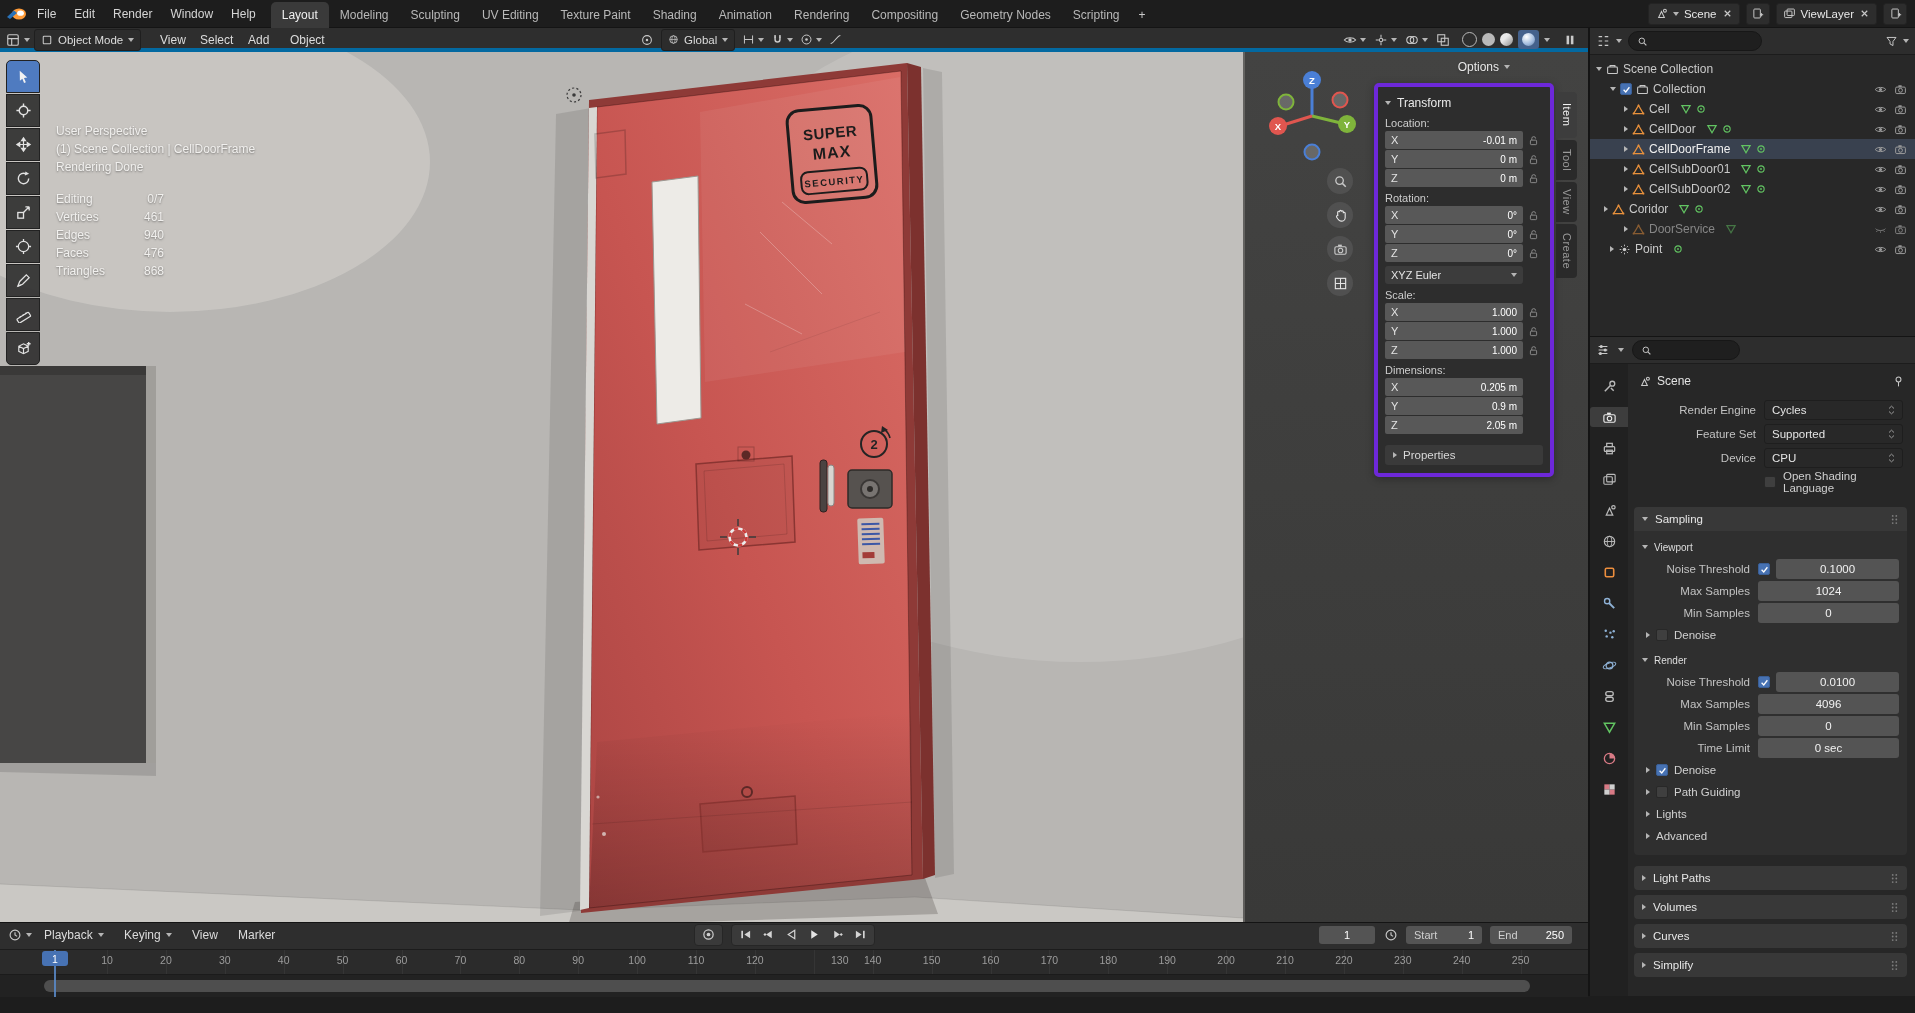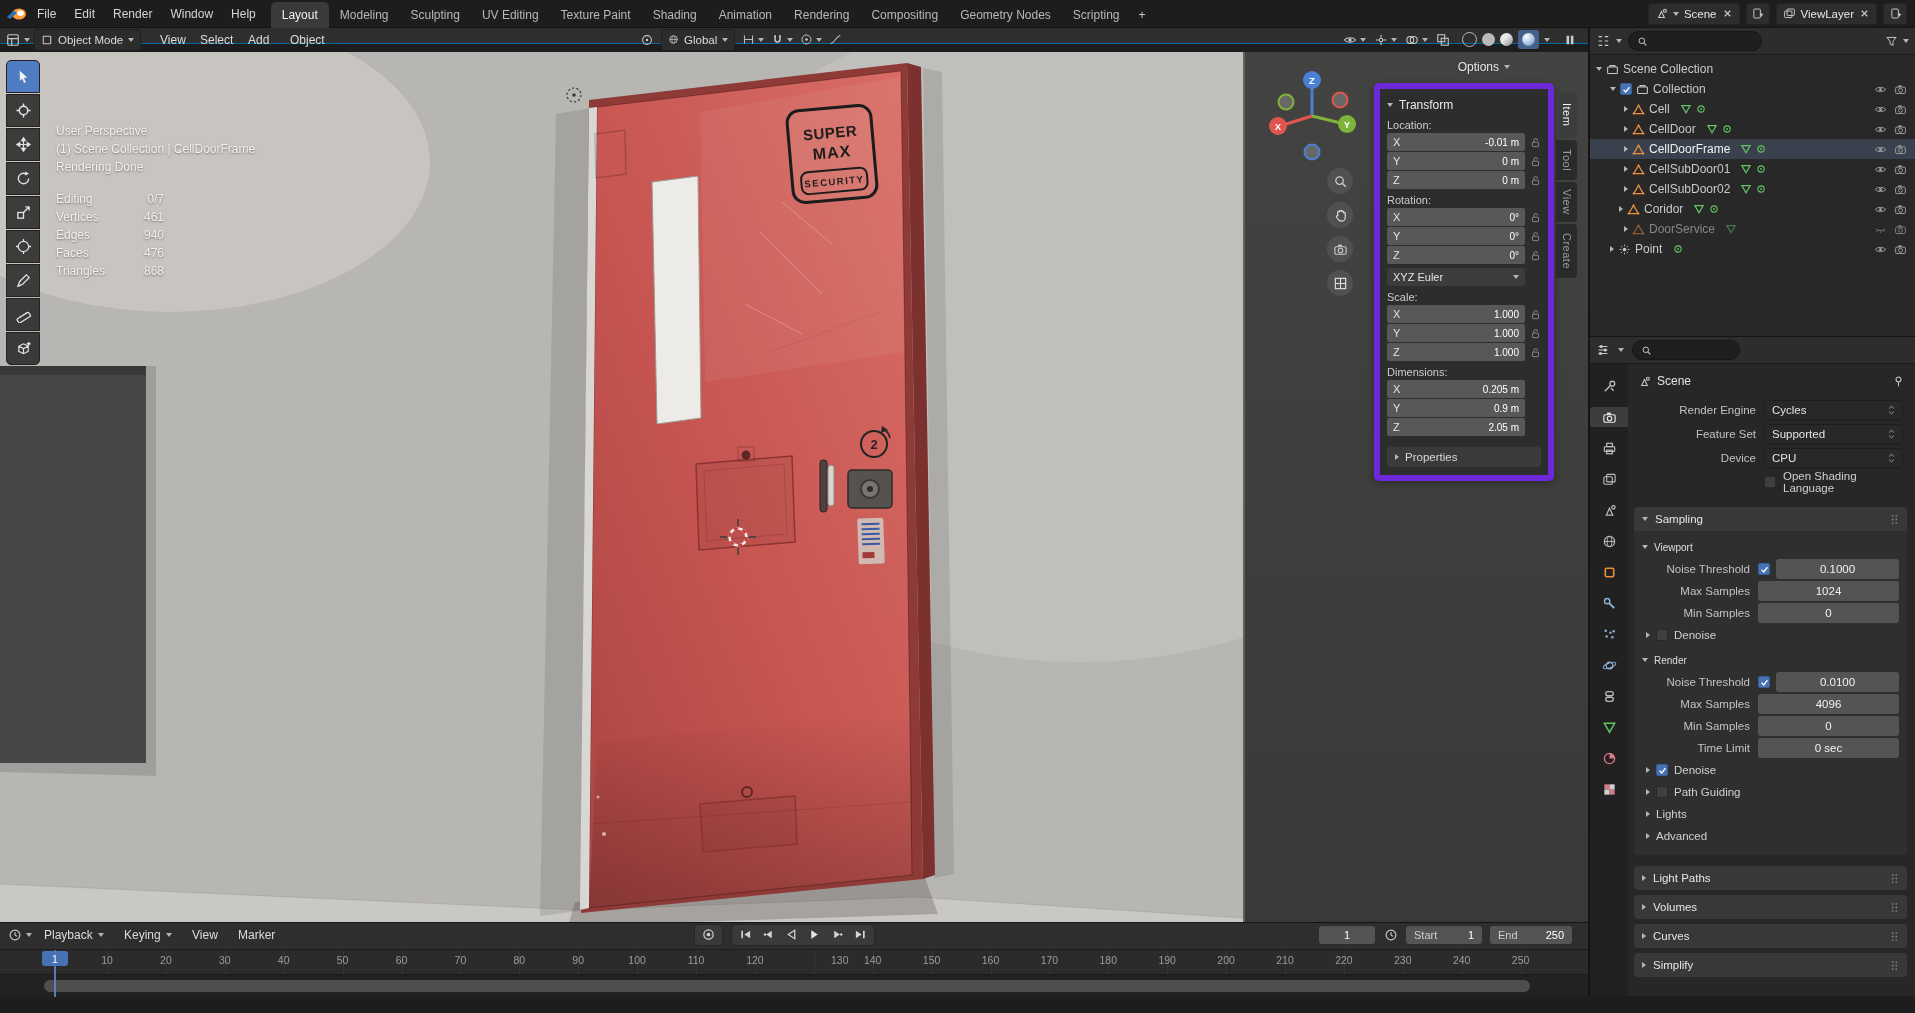--- a/index.html
+++ b/index.html
@@ -14,42 +14,42 @@
   .topbar{position:absolute;left:0;top:0;width:1915px;height:28px;background:#1d1d1d;
           display:flex;align-items:center;padding-left:6px;box-sizing:border-box;border-bottom:1px solid #141414;}
   .menu{padding:0 9px;color:#d5d5d5;font-size:12px;line-height:28px;cursor:default;}
   .wtab{padding:0 11px;color:#b9b9b9;font-size:12px;line-height:26px;border-radius:5px 5px 0 0;margin-top:2px;}
   .wtab.active{background:#3a3a3a;color:#f0f0f0;}
   .wtab.add{padding:0 8px;color:#c9c9c9;}
   .tb-right{margin-left:auto;display:flex;align-items:center;gap:6px;margin-right:8px;}
   .idbox{display:flex;align-items:center;gap:5px;background:#2d2d2d;border:1px solid #232323;border-radius:3px;height:20px;padding:0 6px;color:#e8e8e8;font-size:11.5px;}
   .minibtn{background:#2d2d2d;border:1px solid #232323;border-radius:3px;height:20px;width:22px;display:flex;align-items:center;justify-content:center;}
   
-  .vheader{position:absolute;left:0;top:28px;width:1588px;height:16px;background:#2e2e2e;border-bottom:1px solid #0369a1;box-sizing:border-box;}
+  .vheader{position:absolute;left:0;top:28px;width:1588px;height:24px;background:#2e2e2e;border-bottom:4px solid #0369a1;box-sizing:border-box;}
   .vh-item{position:absolute;top:0;height:23px;display:flex;align-items:center;color:#dcdcdc;font-size:12px;}
   .modebox{background:#2c2c2c;border:1px solid #1f1f1f;border-radius:3px;height:20px;display:flex;align-items:center;gap:5px;padding:0 6px;font-size:11.5px;}
   .cd{width:0;height:0;border-left:3.5px solid transparent;border-right:3.5px solid transparent;border-top:4.5px solid #b5b5b5;display:inline-block;}
   .cr{width:0;height:0;border-top:3.5px solid transparent;border-bottom:3.5px solid transparent;border-left:4.5px solid #b5b5b5;display:inline-block;}
   .sphere{width:13px;height:13px;border-radius:50%;}
   .shadeactive{background:#44618c;border-radius:3px;padding:3px 4px;}
   
   .canvas{position:absolute;left:0;top:52px;width:1588px;height:870px;overflow:hidden;background:#b8b6b3;}
   .ovtext{position:absolute;color:#f1f0ee;text-shadow:0 1px 2px rgba(55,55,55,.55);font-size:12px;line-height:18px;}
   .statline{display:flex;}
   .statline .sl{width:66px;}
   .statline .sv{width:42px;text-align:right;}
   
   .tool{width:32px;height:31px;background:rgba(48,48,48,.92);border:1px solid #222;display:flex;align-items:center;justify-content:center;margin-bottom:1px;}
   .tool.first{border-radius:5px 5px 0 0;}
   .tool.last{border-radius:0 0 5px 5px;}
   .tool.active{background:#4f7bc0;}
   
   .navc{width:26px;height:26px;border-radius:50%;background:rgba(84,84,84,.85);display:flex;align-items:center;justify-content:center;margin-bottom:8px;}
   
-  .npanel{position:absolute;left:1374px;top:31px;width:180px;background:rgba(44,44,44,.97);border:6px solid #6d28d9;border-radius:5px;padding:6px 7px 8px 7px;box-sizing:border-box;box-shadow:0 2px 8px rgba(0,0,0,.3);}
+  .npanel{position:absolute;left:1374px;top:31px;width:180px;background:rgba(44,44,44,.97);border:4px solid #6d28d9;border-radius:5px;padding:6px 7px 8px 7px;box-sizing:border-box;box-shadow:0 2px 8px rgba(0,0,0,.3);}
   .np-h{display:flex;align-items:center;gap:6px;height:20px;color:#eaeaea;font-size:12px;}
   .np-lab{color:#cdcdcd;font-size:11px;height:16px;display:flex;align-items:center;margin-top:2px;}
   .np-row{display:flex;align-items:center;height:19px;}
   .nfield{width:138px;height:18px;background:#585858;border-radius:2px;display:flex;align-items:center;padding:0 6px;box-sizing:border-box;margin-bottom:1px;}
   .nfield .ax{color:#e3e3e3;font-size:11px;margin-right:4px;}
   .nfield .val{flex:1;text-align:right;color:#fff;font-size:10px;}
   .nlock{width:16px;display:flex;justify-content:flex-end;color:#9a9a9a;}
   .ndrop{width:138px;height:18px;background:#3c3c3c;border-radius:3px;display:flex;align-items:center;padding:0 6px;box-sizing:border-box;color:#e4e4e4;font-size:11px;margin:3px 0;}
   .npcol{display:flex;align-items:center;gap:6px;height:20px;background:#3a3a3a;border-radius:3px;margin-top:10px;padding:0 8px;color:#d8d8d8;font-size:11.5px;}
   
@@ -1051,21 +1051,21 @@
           </span>
         <span class="r-icos">
             <svg width="13" height="13" viewBox="0 0 16 16">
               <use href="#s-eye"></use>
             </svg>
             <svg width="13" height="13" viewBox="0 0 16 16">
               <use href="#s-cam"></use>
             </svg>
           </span>
       </div>
-      <div class="olrow" style="padding-left:29px;">
+      <div class="olrow" style="padding-left:14px;">
         <span class="cr" style="margin-right:4px;"></span>
         <svg width="13" height="13" viewBox="0 0 16 16">
             <use href="#s-tri-o"></use>
           </svg>
         <span class="nm">Coridor</span>
         <span class="data-icos">
             <svg width="12" height="12" viewBox="0 0 16 16">
               <use href="#s-tri-g"></use>
             </svg>
             <svg width="12" height="12" viewBox="0 0 16 16">

